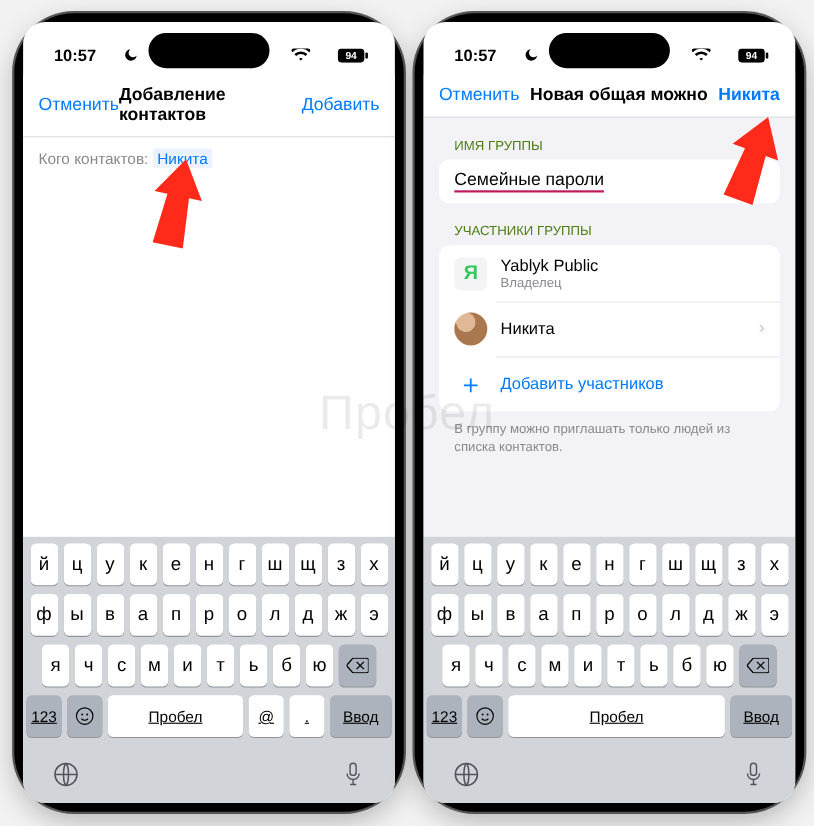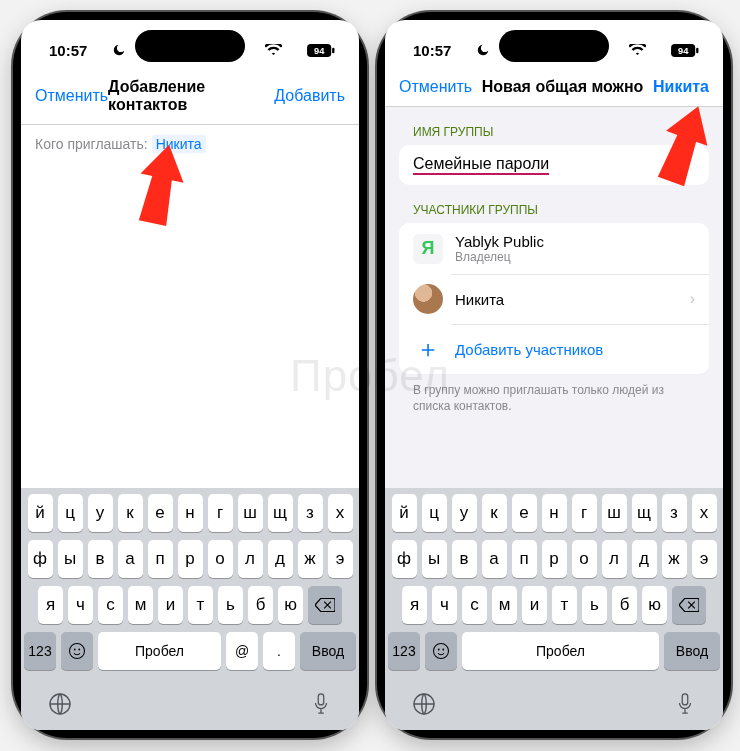--- a/index.html
+++ b/index.html
@@ -70,21 +70,21 @@
   .kb-row { display:flex; justify-content:center; gap:5px; margin-bottom:8px; }
   .key {
     background:#fff; border-radius:5px; height:38px; min-width:25px;
     display:flex;align-items:center;justify-content:center;
     font-size:17px; box-shadow: 0 1px 0 rgba(0,0,0,0.3);
   }
   .key.sys { background:#adb3bd; }
   .key.space { flex:1; }
   .kb-row.r3 { padding: 0 14px; }
   .kb-row.bottom .key { font-size:14px; }
-  .kb-row.bottom { gap:5px; }
+  .kb-row.bottom { gap:5px;text-decoration:underline; }
   .kb-footer { display:flex; justify-content:space-between; padding: 14px 24px 0; color:#50555c; font-size:22px; }
 
   .arrow {
     position: absolute; z-index: 20;
   }
   .arrow svg { width: 64px; height: 90px; }
 
   .watermark {
     position:absolute; top:50%; left:50%; transform: translate(-50%, -50%);
     font-size:44px; color: rgba(0,0,0,0.08); font-weight:400; letter-spacing:1px;
@@ -131,21 +131,21 @@
         </span>
       </div>
     </div>
     <div class="navbar">
       <span class="nav-btn">Отменить</span>
       <span class="nav-title">Добавление контактов</span>
       <span class="nav-btn">Добавить</span>
     </div>
     <div class="content">
       <div class="invite-row">
-        <span>Кого приглашать:</span>
+        <span>Кого контактов:</span>
         <span class="invite-name">Никита</span>
       </div>
     </div>
 
     <div class="arrow" style="top:118px;left:108px">
       <svg viewBox="0 0 64 90">
           <path d="M32 6 L54 40 L42 40 L46 86 L18 86 L22 40 L10 40 Z" fill="#ff2a1a" transform="rotate(12 32 45)"></path>
         </svg>
     </div>
 

